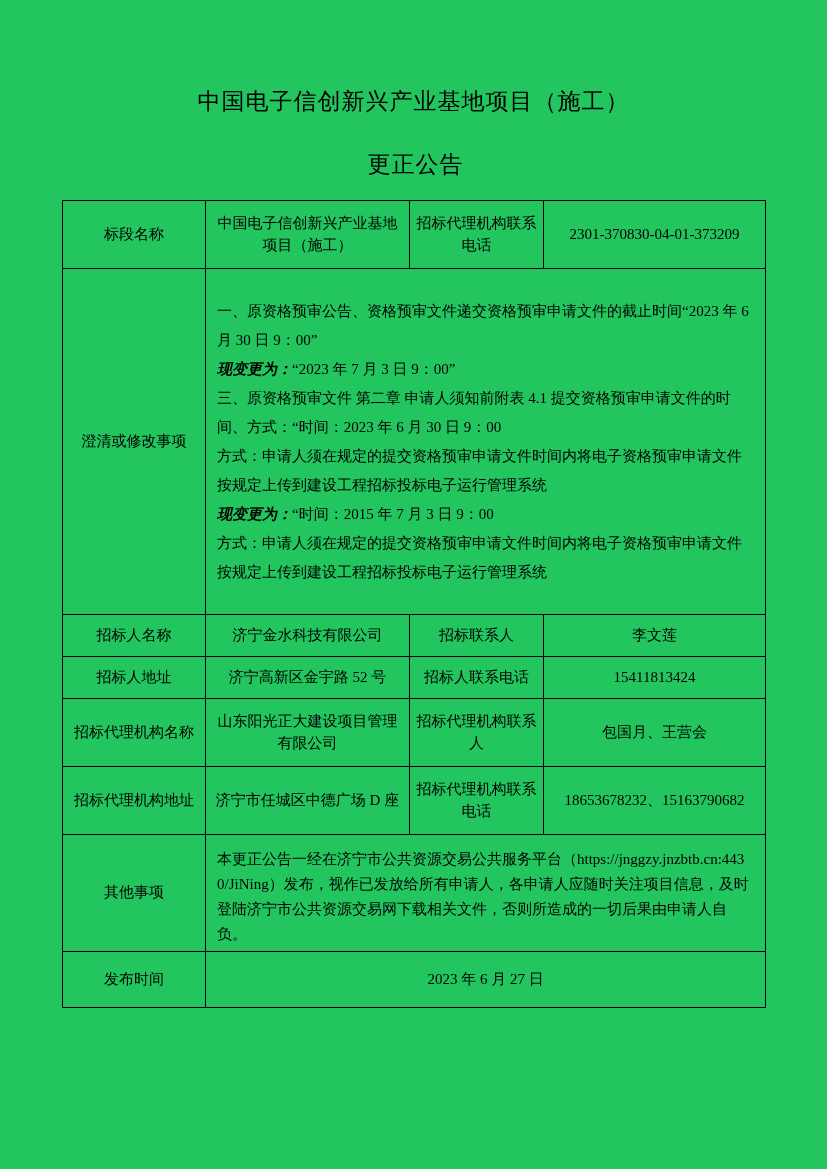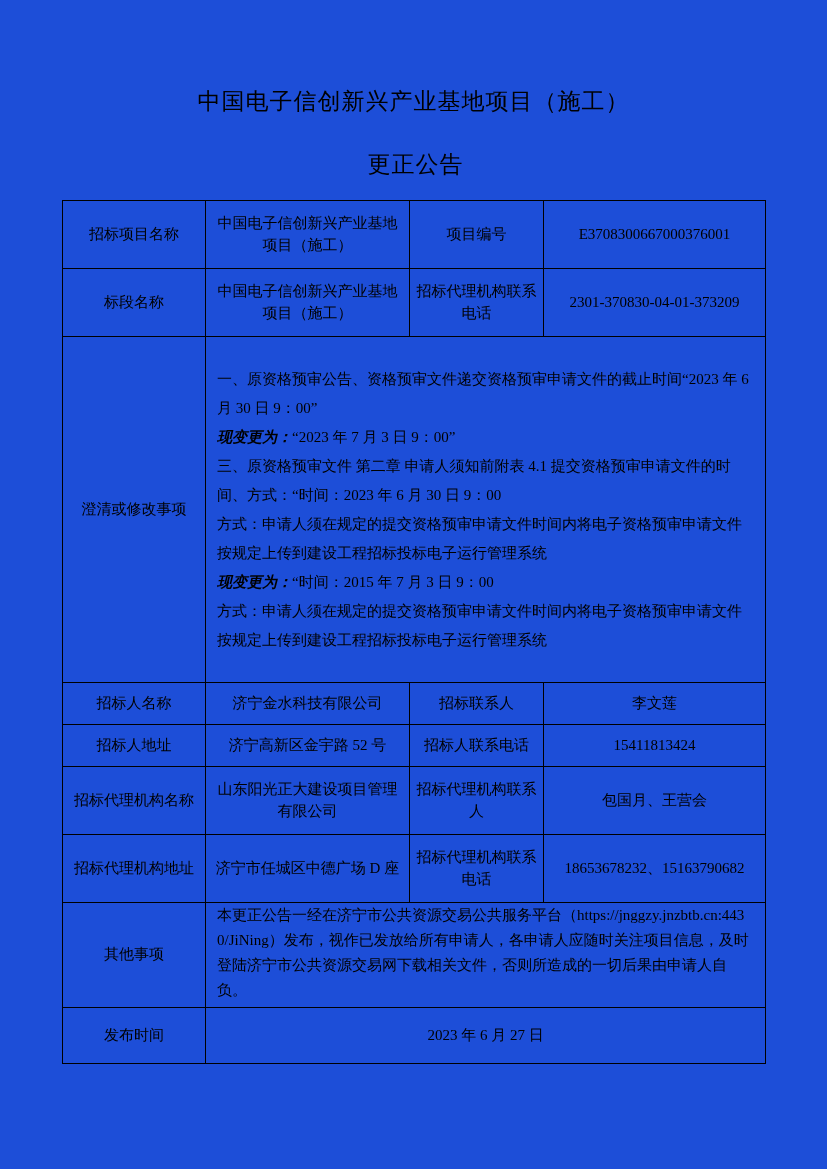--- a/index.html
+++ b/index.html
@@ -1,21 +1,21 @@
 <!DOCTYPE html>
 <html><head>
 <meta charset="utf-8">
 <style>
   * { box-sizing: border-box; }
   html, body { margin: 0; padding: 0; background: #ffffff; }
   .page {
     position: relative;
     width: 827px;
     height: 1169px;
-    background: #1d4ed8;
+    background: #22c55e;
     color: #000000;
     font-family: "Liberation Serif", "DejaVu Serif", serif;
     overflow: hidden;
   }
   .doc-title {
     margin: 0;
     padding-top: 86px;
     text-align: center;
     font-size: 23px;
     font-weight: 400;
@@ -55,47 +55,41 @@
     padding: 8px 10px 8px 11px;
   }
   td.cell-content p {
     margin: 0;
     line-height: 29px;
     font-size: 15px;
   }
   td.cell-content p b { font-weight: 700; font-style: italic; }
   td.cell-other {
     text-align: left;
-    padding: 0 10px 4px 11px;
+    padding: 12px 10px 4px 11px;
     line-height: 25px;
   }
 </style>
 </head>
 <body>
 
 <div class="page">
 
   <h1 class="doc-title">中国电子信创新兴产业基地项目（施工）</h1>
   <h2 class="doc-subtitle">更正公告</h2>
 
   <table class="doc-table">
     <colgroup>
       <col style="width:143px">
       <col style="width:204px">
       <col style="width:134px">
       <col style="width:222px">
     </colgroup>
     <tbody>
 
-      <tr class="h68">
-        <td>招标项目名称</td>
-        <td>中国电子信创新兴产业基地项目（施工）</td>
-        <td>项目编号</td>
-        <td>E3708300667000376001</td>
-      </tr>
 
       <tr class="h68">
         <td>标段名称</td>
         <td>中国电子信创新兴产业基地项目（施工）</td>
         <td>招标代理机构联系电话</td>
         <td>2301-370830-04-01-373209</td>
       </tr>
 
       <tr class="h346">
         <td>澄清或修改事项</td>

